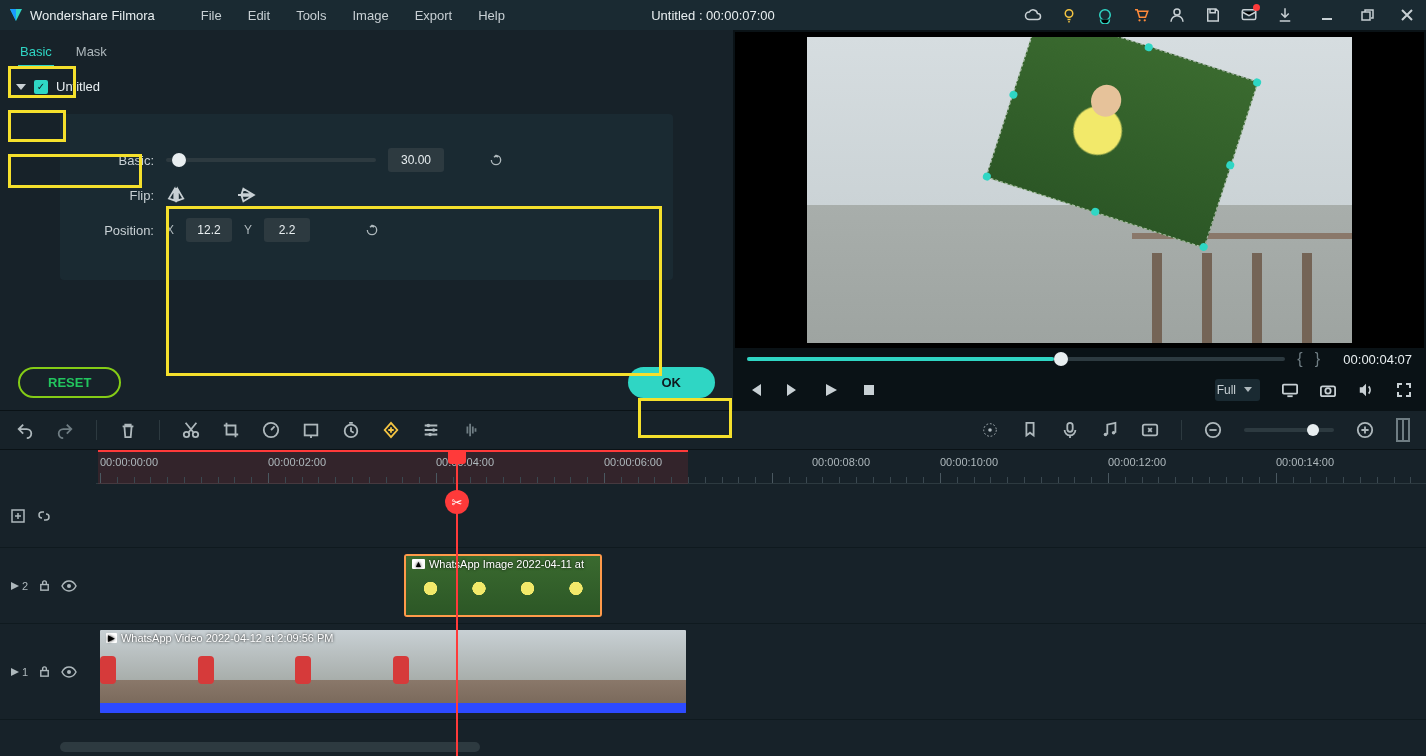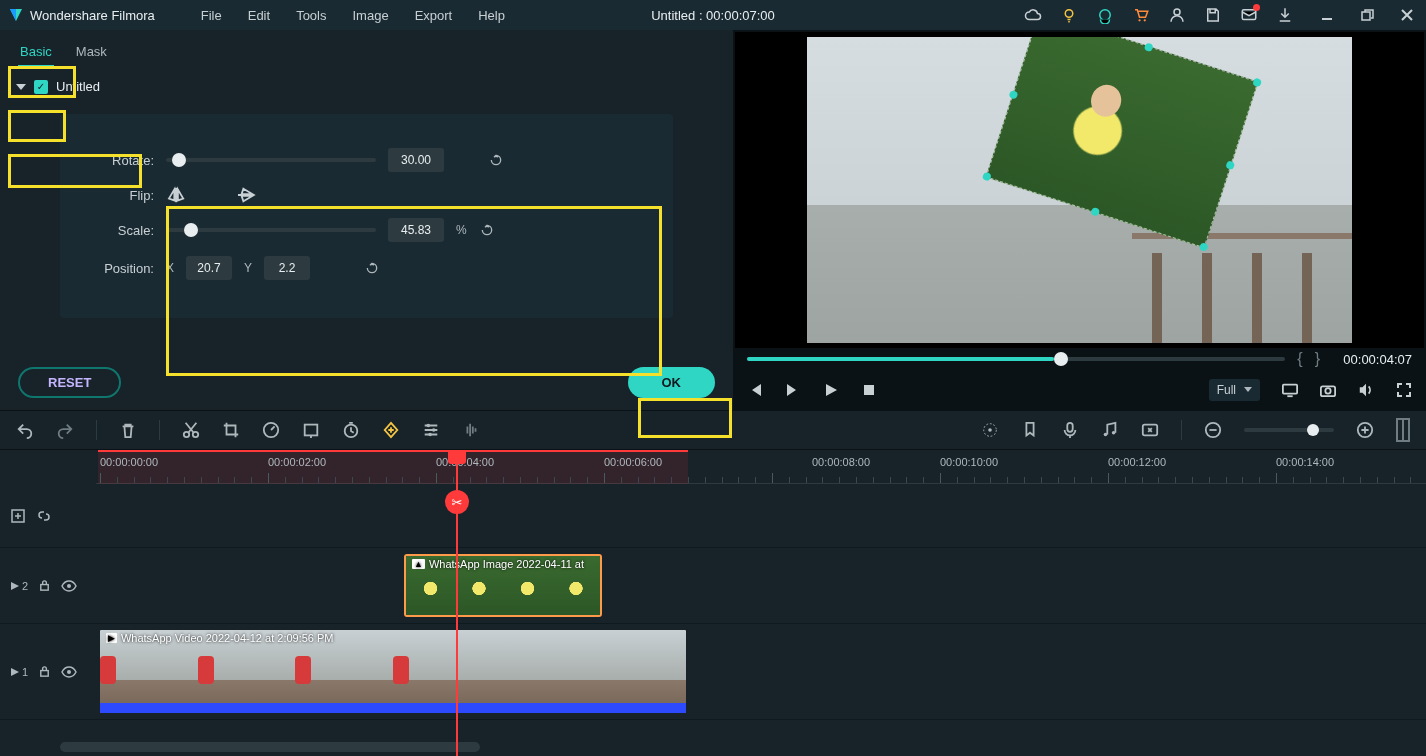--- a/index.html
+++ b/index.html
@@ -41,21 +41,21 @@
 .slider .thumb { position:absolute; top:-5px; width:14px;height:14px;border-radius:50%;background:#e8eef0;}
 .numbox { width:56px; height:24px; background:#2d3a40; border-radius:3px; text-align:center; line-height:24px; font-size:12px; color:#e8eef0;}
 .numbox.sm { width:46px; }
 .pct { font-size:12px; color:#aeb8bc;}
 .reset-icn { width:16px;height:16px; cursor:pointer; }
 .flip-btn { width:22px;height:18px;cursor:pointer; color:#aeb8bc;}
 .axis { font-size:12px; color:#aeb8bc; }
 
 
 .panel-actions { position:absolute; bottom:12px; left:0; right:0; display:flex; justify-content:space-between; padding:0 18px;}
-.btn-reset { border:2px solid #0f766e; color:#c4b5fd; background:transparent; padding:6px 28px; border-radius:20px; font-size:13px; font-weight:600; cursor:pointer;}
+.btn-reset { border:2px solid #84cc16; color:#22c55e; background:transparent; padding:6px 28px; border-radius:20px; font-size:13px; font-weight:600; cursor:pointer;}
 .btn-ok { background:#2fd6c4; color:#0f1a1f; padding:6px 34px; border-radius:20px; font-size:13px; font-weight:700; cursor:pointer; border:none;}
 
 
 .preview { flex:1; display:flex; align-items:center; justify-content:center; position:relative; background:#000; margin:2px 2px 0 2px;}
 .scene { width:545px; height:306px; position:relative; overflow:hidden;}
 .sky { position:absolute; inset:0; background:linear-gradient(#d6dde0 0%,#cbd3d6 55%,#a8aeab 55%,#9ea4a1 100%);}
 .bridge { position:absolute; right:0; bottom:70px; width:220px; height:50px; }
 .bridge .deck { position:absolute; top:10px; left:0; right:0; height:6px; background:#8a786a;}
 .bridge .pillar { position:absolute; bottom:-70px; width:10px; height:90px; background:#746456;}
 .overlay-img { position:absolute; left:200px; top:5px; width:230px; height:175px; transform:rotate(18deg); border:1px dashed rgba(255,255,255,.6); background:radial-gradient(circle at 40% 55%, #f2e96a 0 14%, transparent 15%), linear-gradient(#3a6a2f,#2c5726); }
@@ -65,21 +65,21 @@
 .progress-row { height:22px; display:flex; align-items:center; padding:0 14px; gap:12px;}
 .progress { flex:1; height:4px; background:#2d3a40; border-radius:2px; position:relative; cursor:pointer;}
 .progress .pfill { position:absolute; left:0; top:0; bottom:0; width:57%; background:#2fd6c4; border-radius:2px;}
 .progress .pknob { position:absolute; top:-5px; left:57%; width:14px;height:14px;border-radius:50%;background:#e8eef0;}
 .brace { color:#6f7d83; font-size:16px; cursor:pointer;}
 .timecode { font-size:13px; color:#e8eef0; min-width:80px; text-align:right;}
 
 .preview-ctrls { height:40px; display:flex; align-items:center; padding:0 14px; gap:22px;}
 .spacer { flex:1; }
 .ctrl-icn { width:16px;height:16px;cursor:pointer; color:#c8d0d4; fill:#c8d0d4;}
-.dd { background:#1a2a32; border-radius:3px; padding:4px 24px 4px 8px; font-size:12px; position:relative; cursor:pointer;}
+.dd { background:#1a2a32; border-radius:3px; padding:4px 24px 4px 2px; font-size:12px; position:relative; cursor:pointer;}
 .dd::after{content:"";position:absolute;right:8px;top:8px;border-left:4px solid transparent;border-right:4px solid transparent;border-top:5px solid #aeb8bc;}
 
 
 .tl-toolbar { height:40px; background:#172229; border-top:1px solid #0a1216; border-bottom:1px solid #0a1216; display:flex; align-items:center; padding:0 16px; gap:22px;}
 .tl-ticn { width:18px;height:18px;cursor:pointer; color:#aeb8bc;}
 .vdiv { width:1px;height:20px;background:#2d3a40;}
 .zoom-slider { width:90px; height:4px; background:#2d3a40; border-radius:2px; position:relative; cursor:pointer;}
 .zoom-slider .zk { position:absolute; top:-4px; left:70%; width:12px;height:12px;border-radius:50%;background:#e8eef0;}
 .fit { width:14px;height:24px;border:2px solid #6f7d83;cursor:pointer;display:flex;}
 .fit>div{flex:1;border-right:2px solid #6f7d83;} .fit>div:last-child{border:none;}
@@ -199,55 +199,44 @@
       <div class="tab">Mask</div>
     </div>
     <div class="section-head">
       <div class="chev"></div>
       <div class="chk">✓</div>
       <span>Untitled</span>
     </div>
 
     <div class="props">
       <div class="prop-row">
-        <span class="prop-label">Rotate:</span>
+        <span class="prop-label">Basic:</span>
         <div class="slider">
             <div class="thumb" style="left:6px"></div>
           </div>
         <div class="numbox">30.00</div>
         <span style="width:20px"></span>
         <svg class="reset-icn" viewBox="0 0 24 24">
             <path fill="none" stroke="#aeb8bc" stroke-width="2" d="M5 12a7 7 0 107-7v3m0-3L9 8m3-3l3 3"></path>
           </svg>
       </div>
       <div class="prop-row">
         <span class="prop-label">Flip:</span>
         <svg class="flip-btn" viewBox="0 0 24 20">
             <path fill="none" stroke="#c8d0d4" stroke-width="2" d="M11 2v16M3 14l6-10v12zM19 14l-6-10v12z"></path>
           </svg>
         <span style="width:24px"></span>
         <svg class="flip-btn" viewBox="0 0 24 20">
             <path fill="none" stroke="#c8d0d4" stroke-width="2" d="M2 10h18M8 3l10 6H6zM8 17l10-6H6z"></path>
           </svg>
       </div>
       <div class="prop-row">
-        <span class="prop-label">Scale:</span>
-        <div class="slider">
-            <div class="thumb" style="left:18px"></div>
-          </div>
-        <div class="numbox">45.83</div>
-        <span class="pct">%</span>
-        <svg class="reset-icn" viewBox="0 0 24 24">
-            <path fill="none" stroke="#aeb8bc" stroke-width="2" d="M5 12a7 7 0 107-7v3m0-3L9 8m3-3l3 3"></path>
-          </svg>
-      </div>
-      <div class="prop-row">
         <span class="prop-label">Position:</span>
         <span class="axis">X</span>
-        <div class="numbox sm">20.7</div>
+        <div class="numbox sm">12.2</div>
         <span class="axis">Y</span>
         <div class="numbox sm">2.2</div>
         <span style="width:30px"></span>
         <svg class="reset-icn" viewBox="0 0 24 24">
             <path fill="none" stroke="#aeb8bc" stroke-width="2" d="M5 12a7 7 0 107-7v3m0-3L9 8m3-3l3 3"></path>
           </svg>
       </div>
     </div>
 
     <div class="panel-actions">

